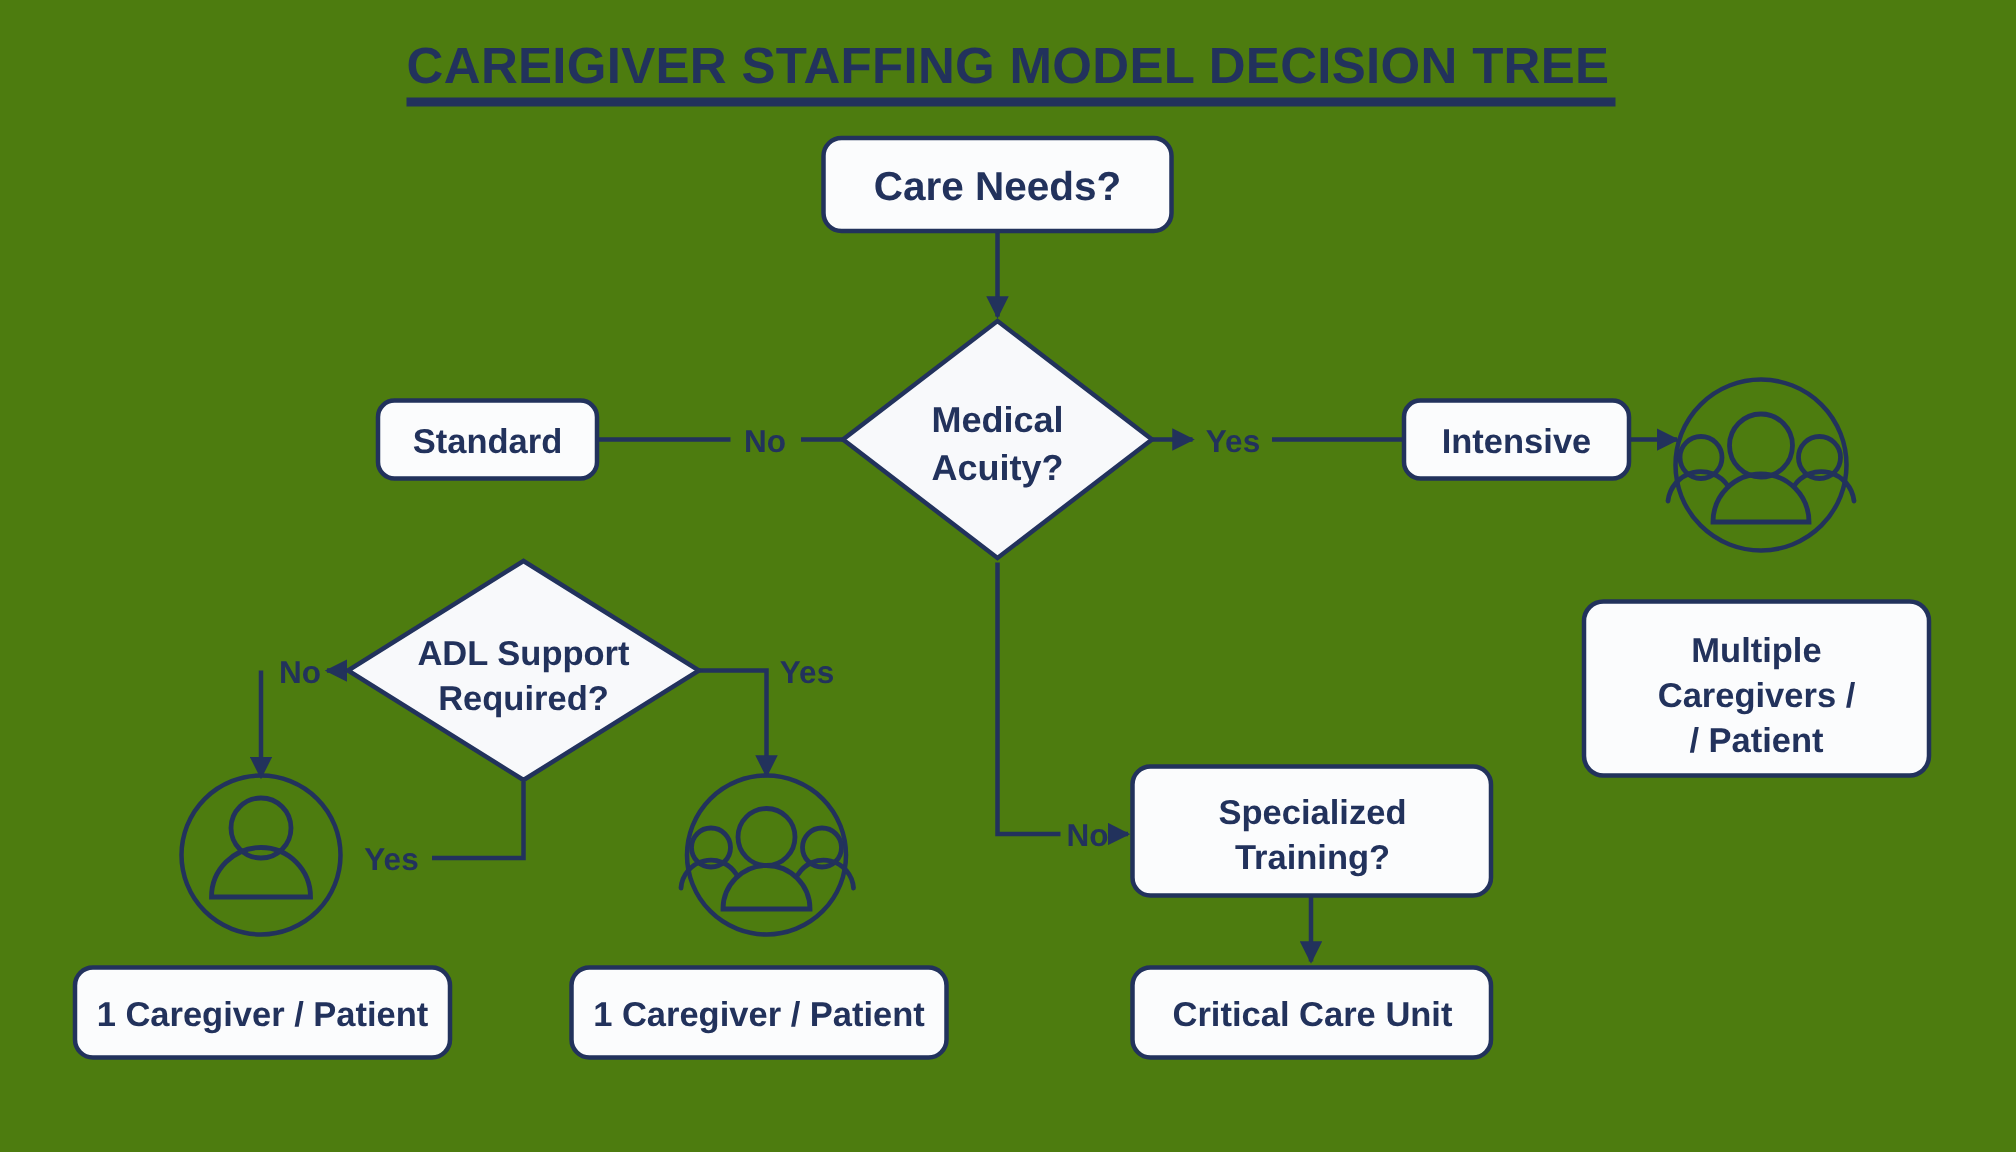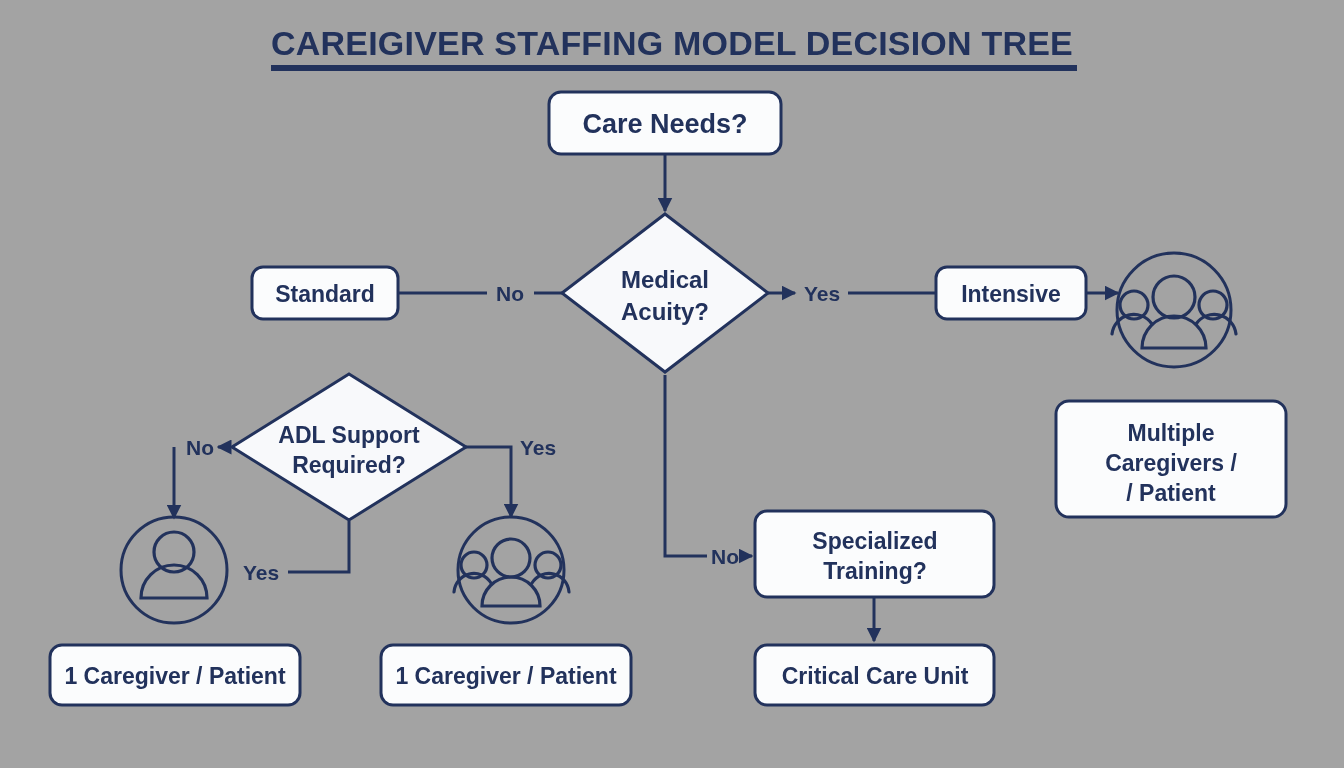--- a/index.html
+++ b/index.html
@@ -5,21 +5,21 @@
 <style>
   html, body {
     margin: 0;
     padding: 0;
     background: #ffffff;
   }
   #canvas {
     position: relative;
     width: 1344px;
     height: 768px;
-    background: #a3a3a3;
+    background: #4d7c0f;
     overflow: hidden;
     font-family: "Liberation Sans", sans-serif;
     text-align: right;
   }
   #diagram-svg {
     position: absolute;
     left: 0;
     top: 0;
     width: 1344px;
     height: 768px;

